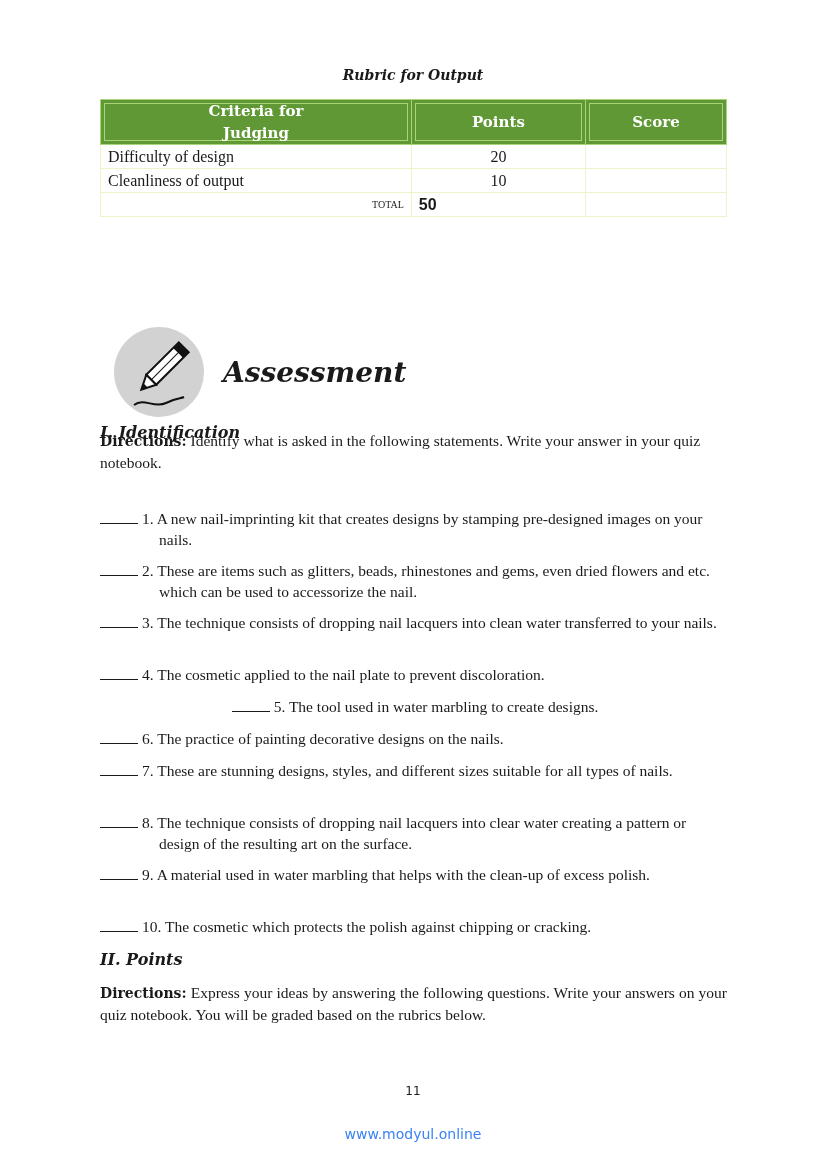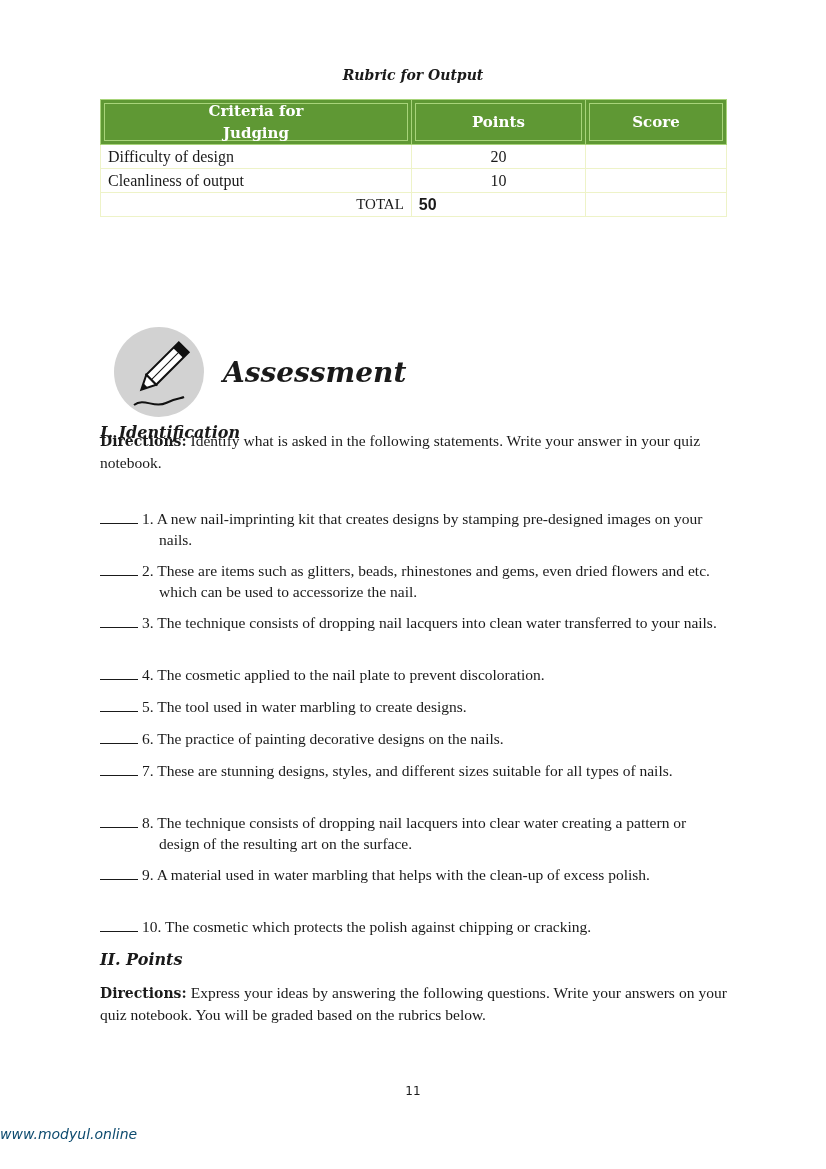--- a/index.html
+++ b/index.html
@@ -22,21 +22,21 @@
     background: #5f9834; color: #ffffff; font-family: "DejaVu Serif", serif;
     font-weight: bold; font-size: 15px; text-align: center;
     border: 1px solid #a8d47a; height: 44px; padding: 0; line-height: 22px;
     box-shadow: inset 0 0 0 3px #5f9834, inset 0 0 0 4px #a8d47a;
   }
   table.rubric td {
     border: 1px solid #eef3c8; padding: 0 7px; height: 22px; line-height: 23px;
     vertical-align: top;
   }
   table.rubric td.pts { text-align: center; }
-  table.rubric td.total-label { text-align: right; font-size: 15px; }
+  table.rubric td.total-label { text-align: right; font-size: 10px; }
   table.rubric td.total-val { font-weight: bold; font-family: "Liberation Sans", sans-serif; }
   .c1 { width: 290px; margin-top: 36px; } .c2 { width: 162px; } .c3 { width: 131px; }
 
   .pencil-circle {
     position: absolute; left: 114px; top: 327px; width: 90px; height: 90px;
     border-radius: 50%; background: #d2d2d2;
   }
   .assess-title {
     position: absolute; left: 223px; top: 356px;
     font-family: "DejaVu Serif", serif; font-weight: bold; font-style: italic; font-size: 28px;
@@ -54,22 +54,22 @@
   .item {
     position: absolute; left: 100px; width: 630px; font-size: 15.5px; line-height: 21px;
     font-family: "Liberation Serif", serif; padding-left: 59px; text-indent: -59px; box-sizing: border-box;
   }
   .blank { display: inline-block; width: 38px; border-bottom: 1px solid #1a1a1a; margin-right: 4px; height: 14px; vertical-align: baseline; }
   .page-num {
     position: absolute; top: 1084px; left: 0; width: 826px; text-align: center;
     font-family: "DejaVu Sans", sans-serif; font-size: 12px;
   }
   .watermark {
-    position: absolute; top: 1126px; left: 0; width: 826px; 
-    font-family: "DejaVu Sans", sans-serif; font-size: 14px; color: #0c4a6e; font-style: italic;
+    position: absolute; top: 1126px; left: 0; width: 826px; text-align: center;
+    font-family: "DejaVu Sans", sans-serif; font-size: 14px; color: #3b82f6;
   }
 </style>
 </head>
 <body>
 
 <div class="rubric-title">Rubric for Output</div>
 
 <table class="rubric">
   <thead>
     <tr>
@@ -115,21 +115,21 @@
 <div class="assess-title">Assessment</div>
 
 <div class="section-h" style="top:423px;">I. Identification</div>
 
 <div class="para" style="top:430px;"><b>Directions:</b><span> Identify what is asked in the following statements. Write your answer in your quiz notebook.</span></div>
 
 <div class="item" style="top:508px;"><span class="blank"></span><span>1.</span> <span>A new nail-imprinting kit that creates designs by stamping pre-designed images on your nails.</span></div>
 <div class="item" style="top:560px;"><span class="blank"></span><span>2.</span> <span>These are items such as glitters, beads, rhinestones and gems, even dried flowers and etc. which can be used to accessorize the nail.</span></div>
 <div class="item" style="top:612px;"><span class="blank"></span><span>3.</span> <span>The technique consists of dropping nail lacquers into clean water transferred to your nails.</span></div>
 <div class="item" style="top:664px;"><span class="blank"></span><span>4.</span> <span>The cosmetic applied to the nail plate to prevent discoloration.</span></div>
-<div class="item" style="top:696px;"><span class="blank"></span><span>5.</span> <span>The tool used in water marbling to create designs.</span></div>
+<div class="item" style="top:696px;text-align:center;"><span class="blank"></span><span>5.</span> <span>The tool used in water marbling to create designs.</span></div>
 <div class="item" style="top:728px;"><span class="blank"></span><span>6.</span> <span>The practice of painting decorative designs on the nails.</span></div>
 <div class="item" style="top:760px;"><span class="blank"></span><span>7.</span> <span>These are stunning designs, styles, and different sizes suitable for all types of nails.</span></div>
 <div class="item" style="top:812px;"><span class="blank"></span><span>8.</span> <span>The technique consists of dropping nail lacquers into clear water creating a pattern or design of the resulting art on the surface.</span></div>
 <div class="item" style="top:864px;"><span class="blank"></span><span>9.</span> <span>A material used in water marbling that helps with the clean-up of excess polish.</span></div>
 <div class="item" style="top:916px;"><span class="blank"></span><span>10.</span> <span>The cosmetic which protects the polish against chipping or cracking.</span></div>
 
 <div class="section-h" style="top:950px;">II. Points</div>
 
 <div class="para justify" style="top:982px;"><b>Directions:</b><span> Express your ideas by answering the following questions. Write your answers on your quiz notebook. You will be graded based on the rubrics below.</span></div>
 

